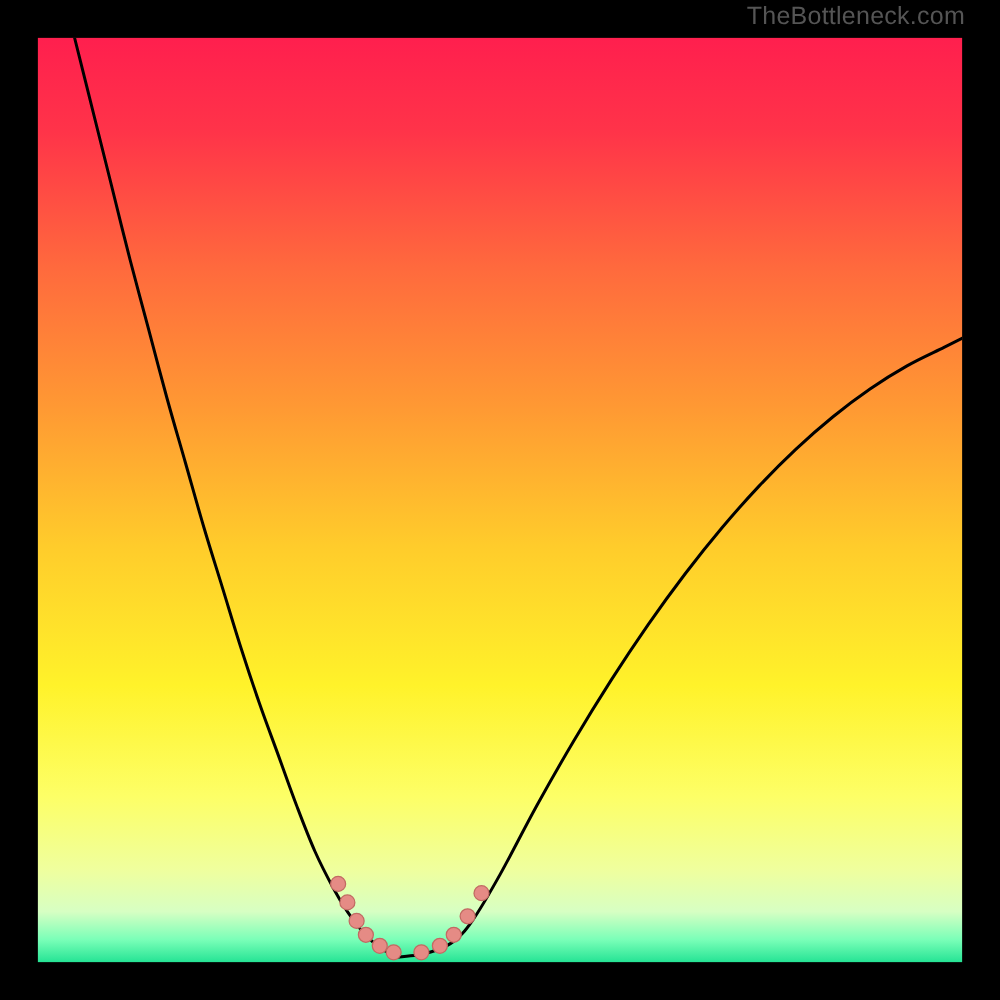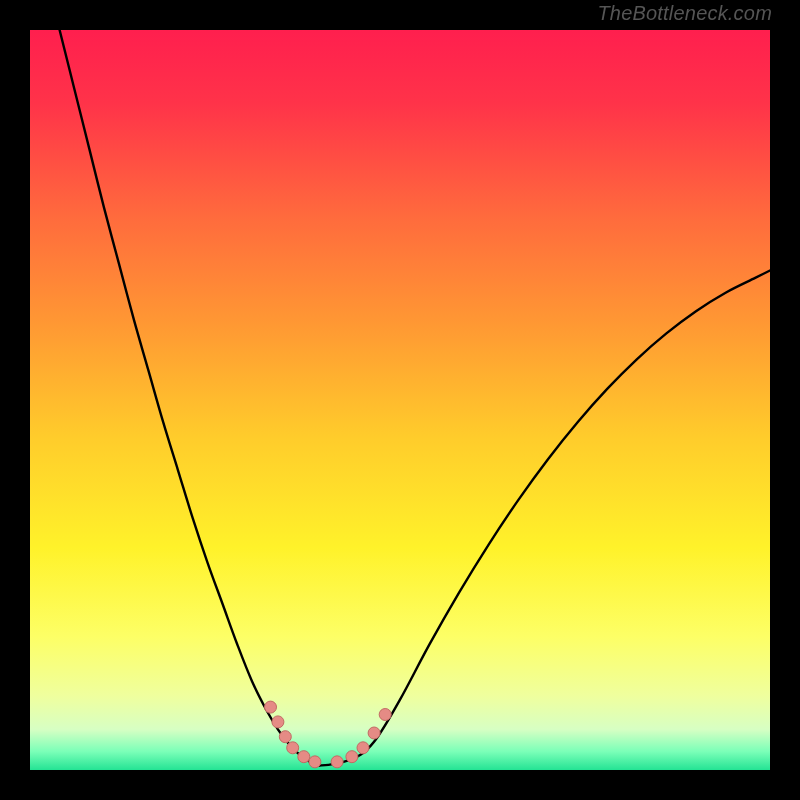--- a/index.html
+++ b/index.html
@@ -11,21 +11,20 @@
     background: #000;
     font-family: Arial, Helvetica, sans-serif;
   }
   .frame {
     position: absolute;
     left: 0;
     top: 0;
     width: 800px;
     height: 762px;
     background: #000;
-    font-style: italic;
   }
   .plot {
     position: absolute;
     left: 30px;
     top: 30px;
     width: 740px;
     height: 740px;
     overflow: hidden;
   }
   .gradient {

